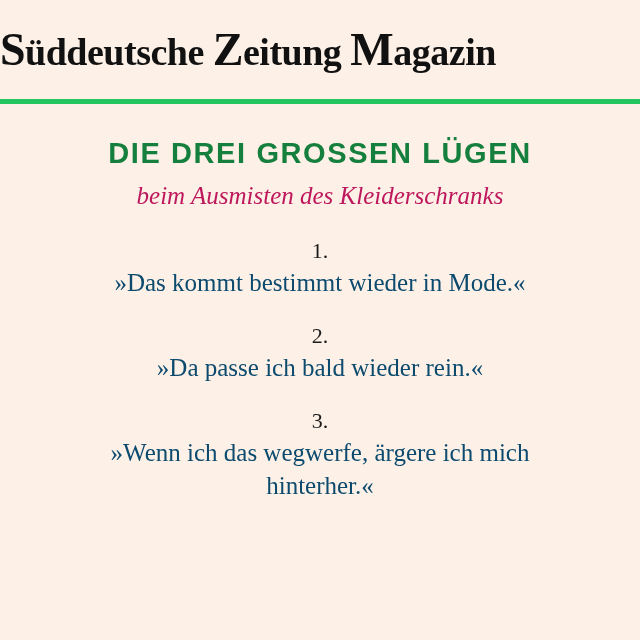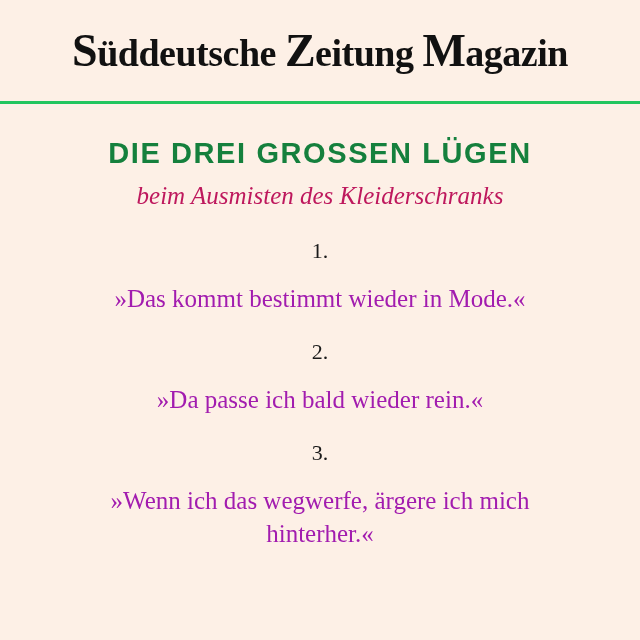--- a/index.html
+++ b/index.html
@@ -20,22 +20,21 @@
     position: relative;
     display: flex;
     flex-direction: column;
     background: #fdf0e6;
   }
   .masthead {
     height: 104px;
     flex: 0 0 104px;
     display: flex;
     align-items: center;
-    justify-content: center;
-    border-bottom: 3px solid #22c55e;
+    border-bottom: 5px solid #22c55e;
     box-sizing: border-box;
   }
   .masthead-logo {
     font-family: "Liberation Serif", serif;
     font-weight: bold;
     font-size: 38px;
     letter-spacing: -0.5px;
     color: #111111;
     white-space: nowrap;
   }
@@ -86,23 +85,23 @@
   }
   .lie-number {
     font-family: "Liberation Serif", serif;
     font-size: 22px;
     color: #1a1a1a;
     line-height: 1.3;
   }
   .lie-text {
     font-family: "Liberation Serif", serif;
     font-size: 25px;
-    color: #a21caf;
+    color: #0c4a6e;
     line-height: 1.3;
-    margin-top: 18px;
+    margin-top: 2px;
     padding: 0 40px;
   }
 </style>
 </head>
 <body>
 
 <div class="page">
 
   <div class="masthead">
     <div class="masthead-logo"><span class="big">S</span><span>üddeutsche </span><span class="big">Z</span><span>eitung </span><span class="big">M</span><span>agazin</span></div>

